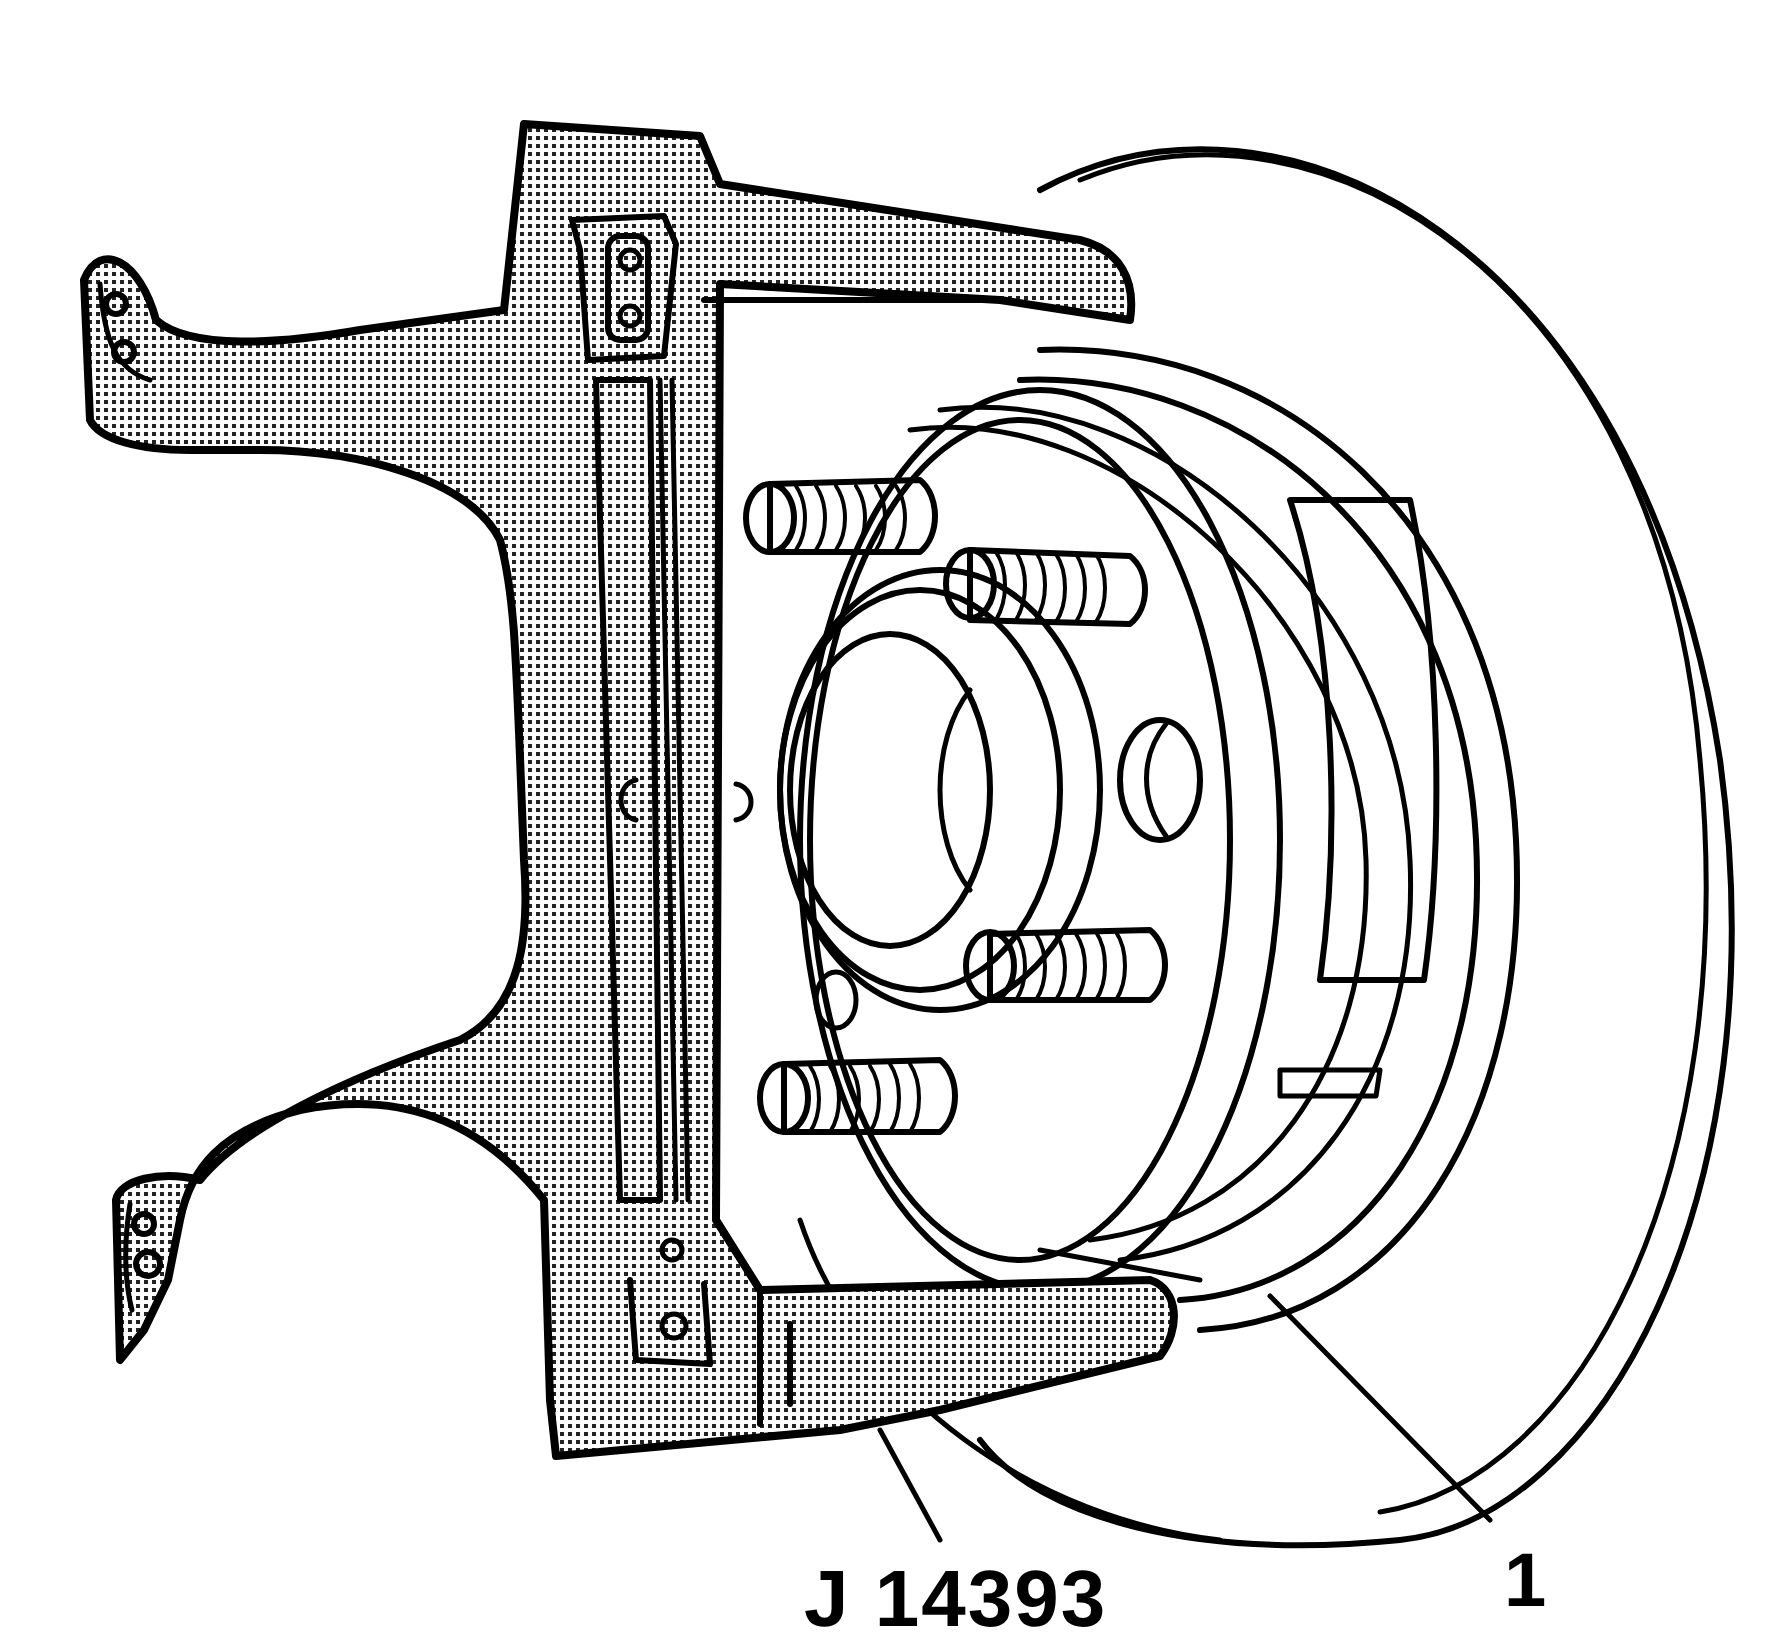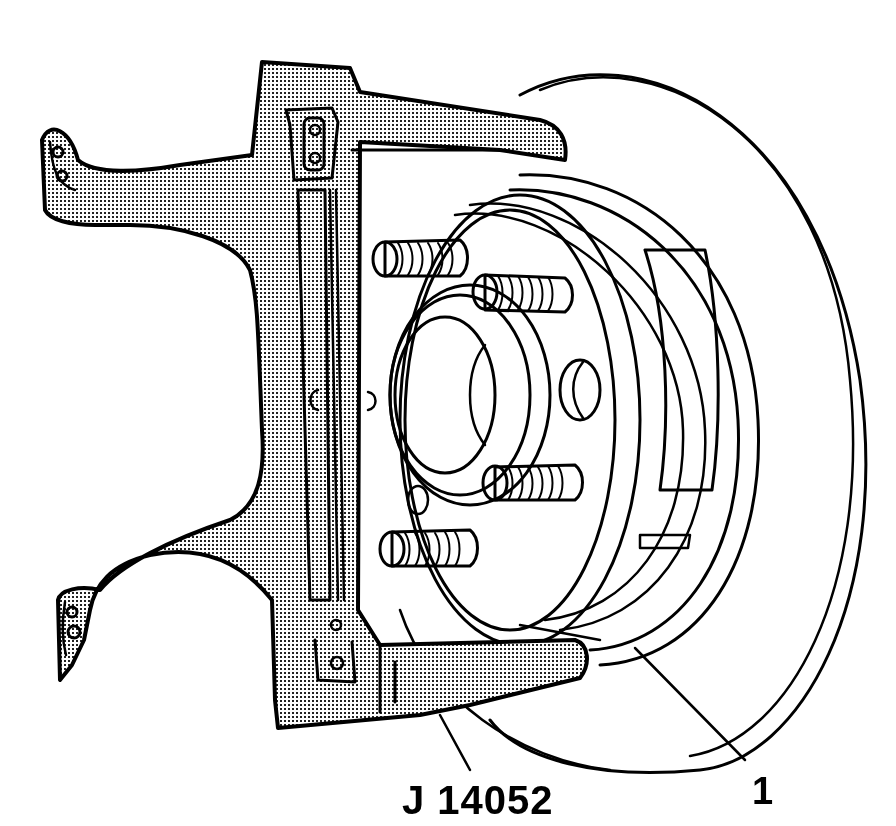--- a/index.html
+++ b/index.html
@@ -125,14 +125,14 @@
     <path class="ink" stroke-width="2.5" d="M318,390 C308,392 308,408 318,410"></path>
     <path class="ink" stroke-width="2.5" d="M368,392 C378,394 378,408 368,410"></path>
   </g>
 
   <g>
     <path class="ink" stroke-width="2.5" d="M440,715 L470,770"></path>
     <path class="ink" stroke-width="2.5" d="M635,648 L745,760"></path>
   </g>
 </svg>
 
-<div id="label-tool" class="label">J 14052</div>
+<div id="label-tool" class="label">J 14393</div>
 <div id="label-callout-1" class="label">1</div>
 
 </body></html>

